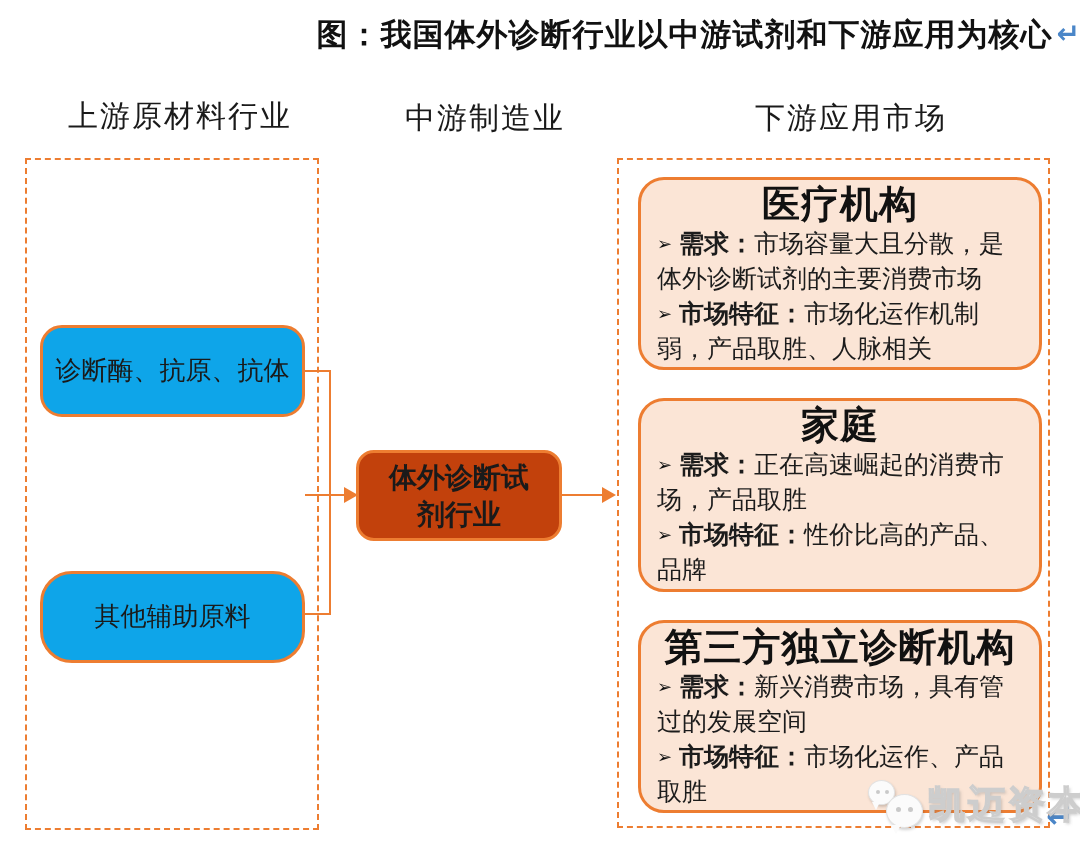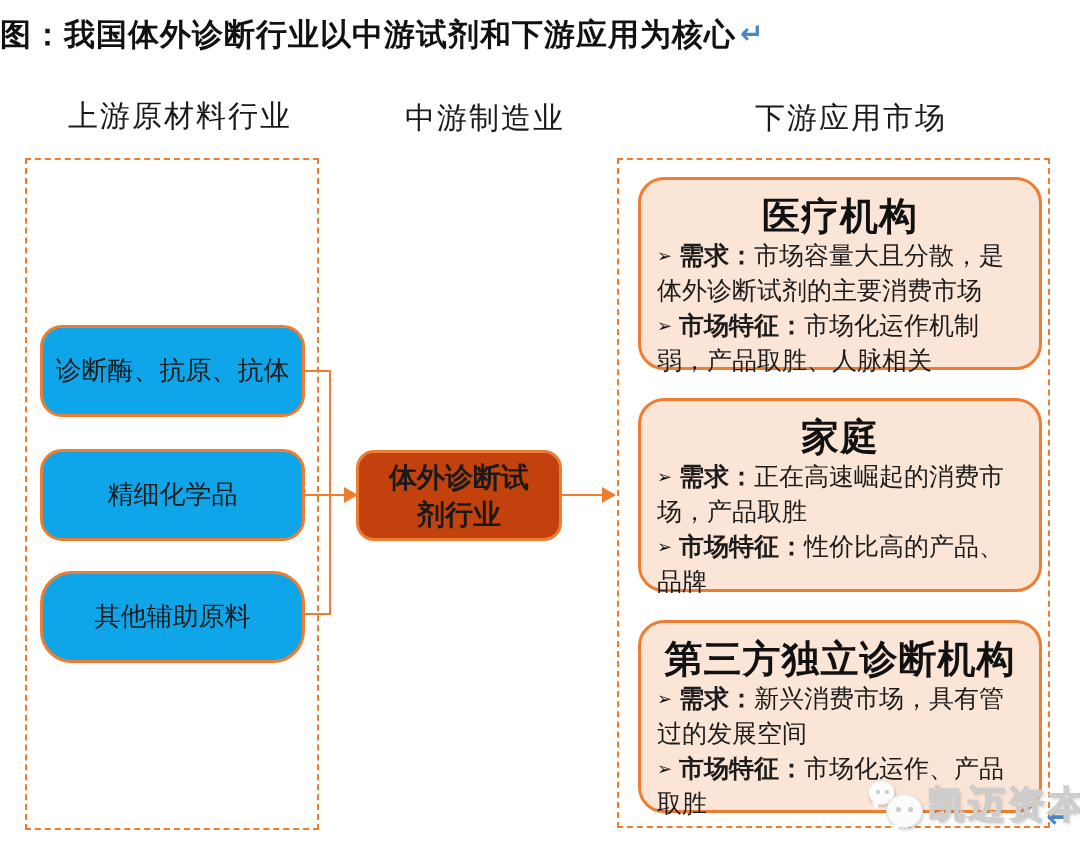--- a/index.html
+++ b/index.html
@@ -13,21 +13,21 @@
     width: 1080px;
     height: 850px;
     background: #ffffff;
     overflow: hidden;
   }
 
   
   .title-row {
     position: absolute;
     left: 0; right: 0; top: 14px;
-    text-align: left;
+    text-align: right;
     white-space: nowrap;
   }
   .title-text {
     font-size: 31px;
     font-weight: 700;
     letter-spacing: 1px;
     color: #111111;
   }
   .ret {
     font-family: "DejaVu Sans", sans-serif;
@@ -116,21 +116,21 @@
 
   
   .pbox {
     position: absolute;
     left: 638px;
     width: 404px;
     height: 193px;
     background: #fbe5d6;
     border: 3px solid #ed7d31;
     border-radius: 26px;
-    padding: 14px 16px 0 16px;
+    padding: 2px 16px 0 16px;
     overflow: visible;
   }
   .pboxA { top: 177px; }
   .pboxB { top: 398px; height: 194px; }
   .pboxC { top: 620px; }
   .ptitle {
     text-align: center;
     font-size: 38px;
     font-weight: 700;
     line-height: 44px;
@@ -230,23 +230,20 @@
   <div class="title-row">
     <span class="title-text">图：我国体外诊断行业以中游试剂和下游应用为核心</span><span class="ret">↵</span>
   </div>
 
   <div class="hdr hdr-up">上游原材料行业</div>
   <div class="hdr hdr-mid">中游制造业</div>
   <div class="hdr hdr-down">下游应用市场</div>
 
   <div class="wbox wbox1">
     <span>诊断酶、抗原、抗体</span>
-  </div>
-  <div class="wbox wbox2">
-    <span>精细化学品</span>
   </div>
   <div class="wbox wbox3">
     <span>其他辅助原料</span>
   </div>
 
   <div class="mbox">
     <span>体外诊断试剂行业</span>
   </div>
 
   <div class="pbox pboxA">

